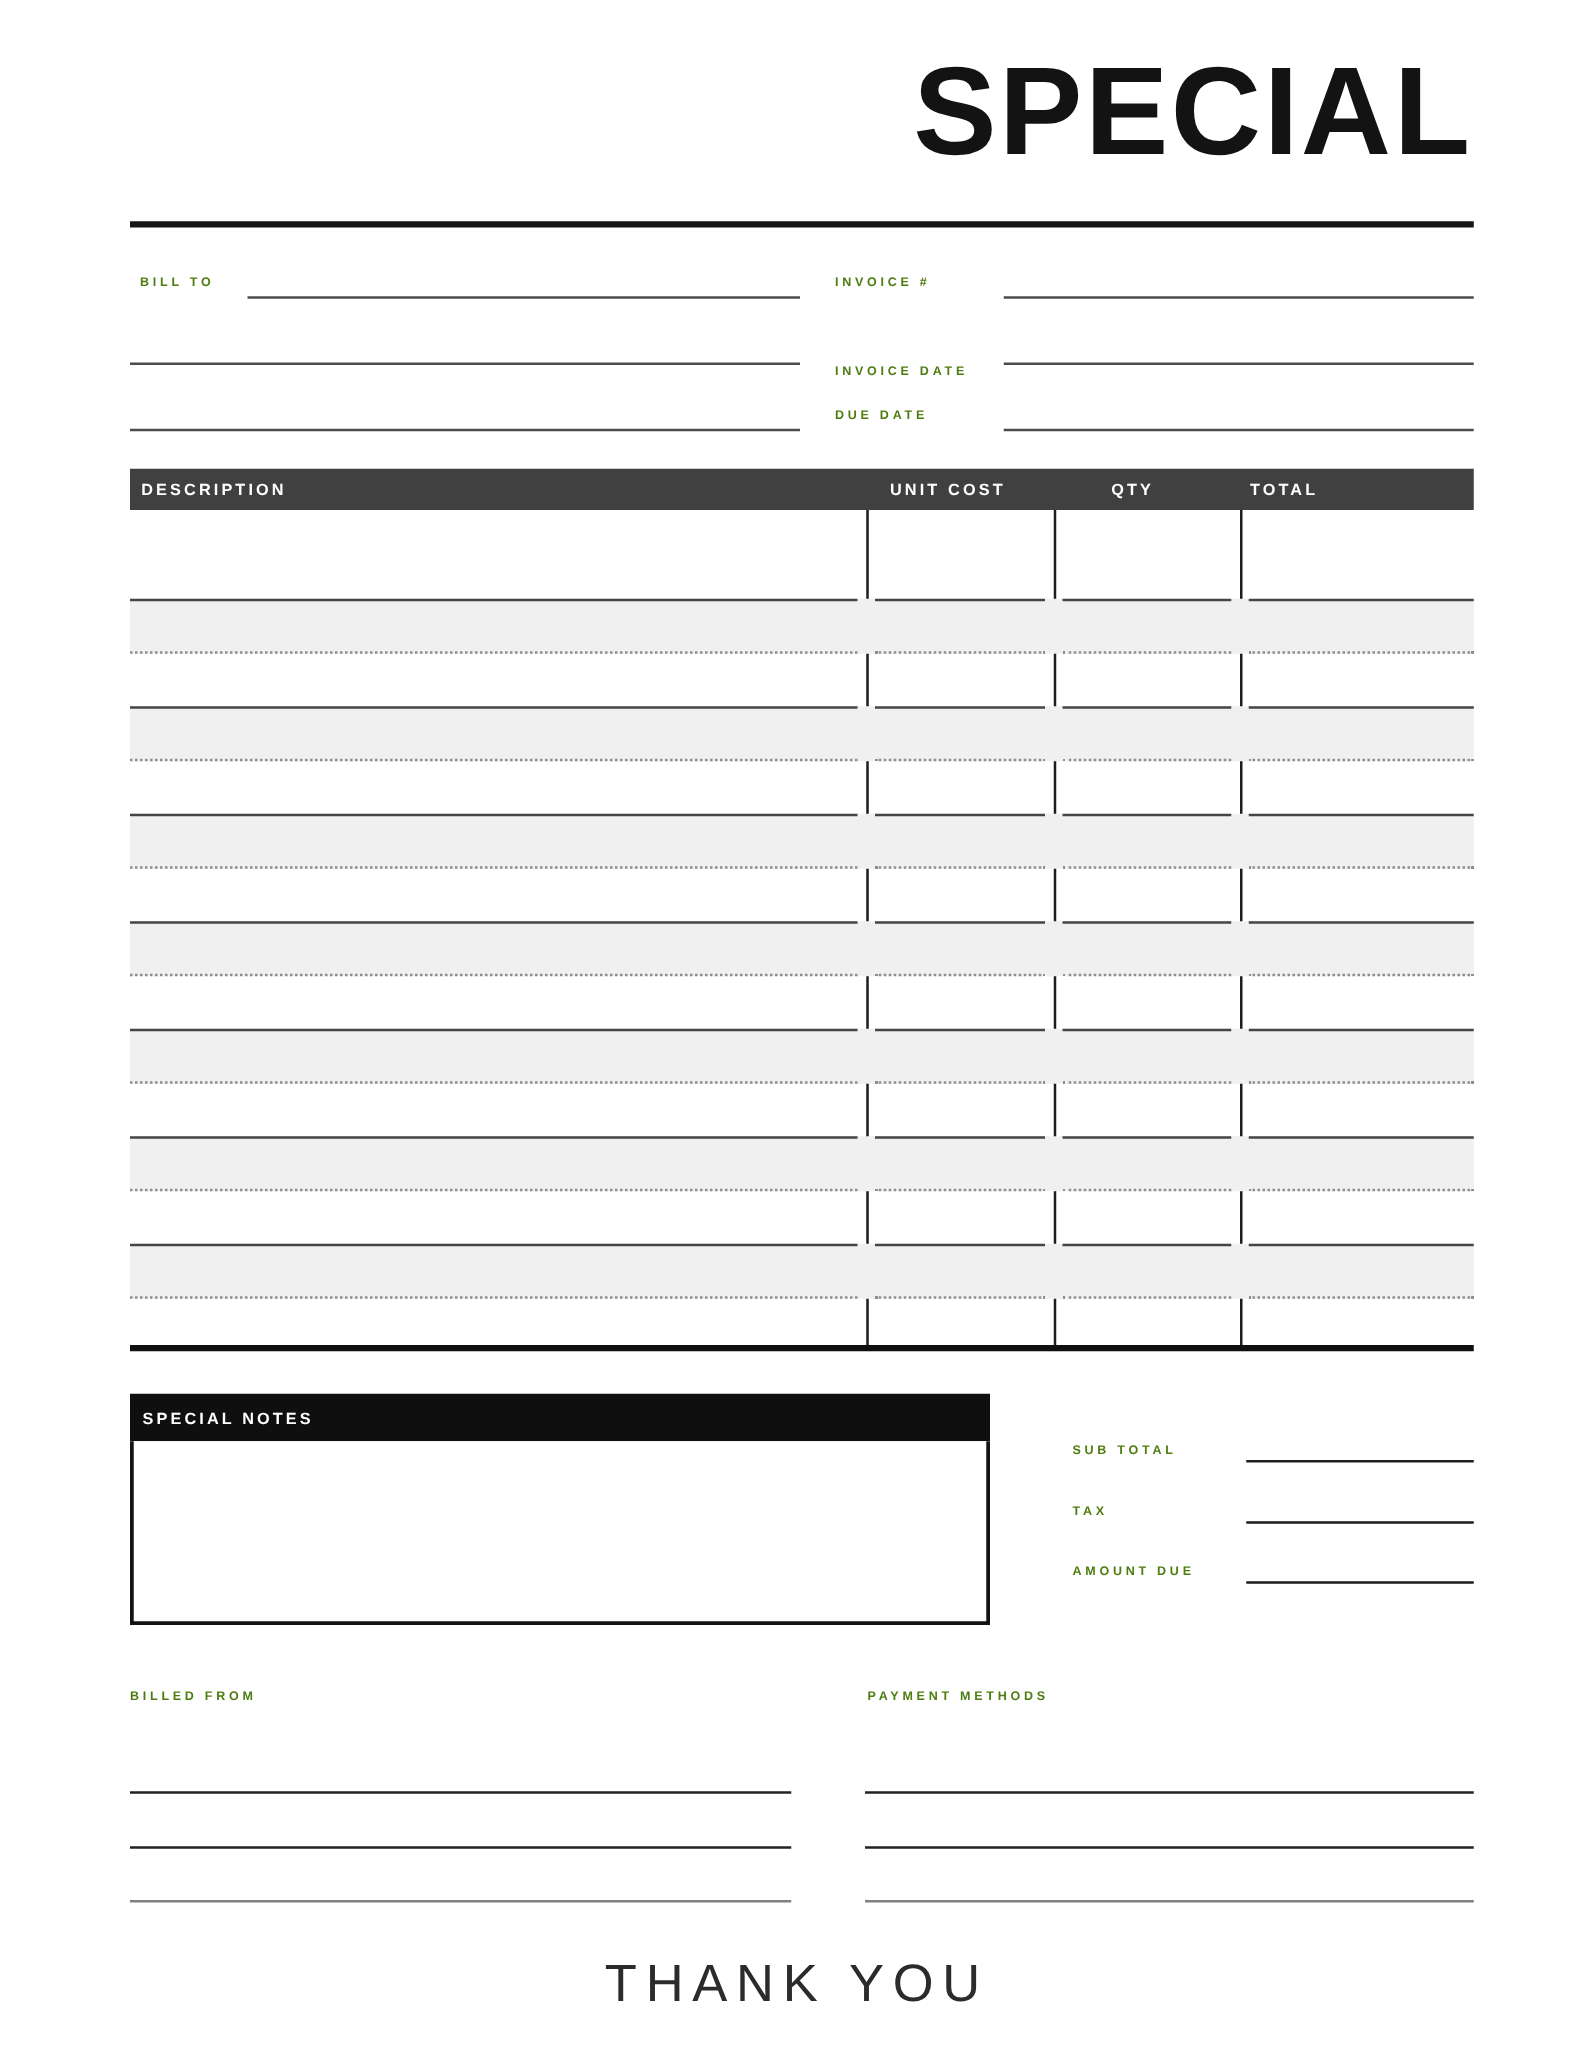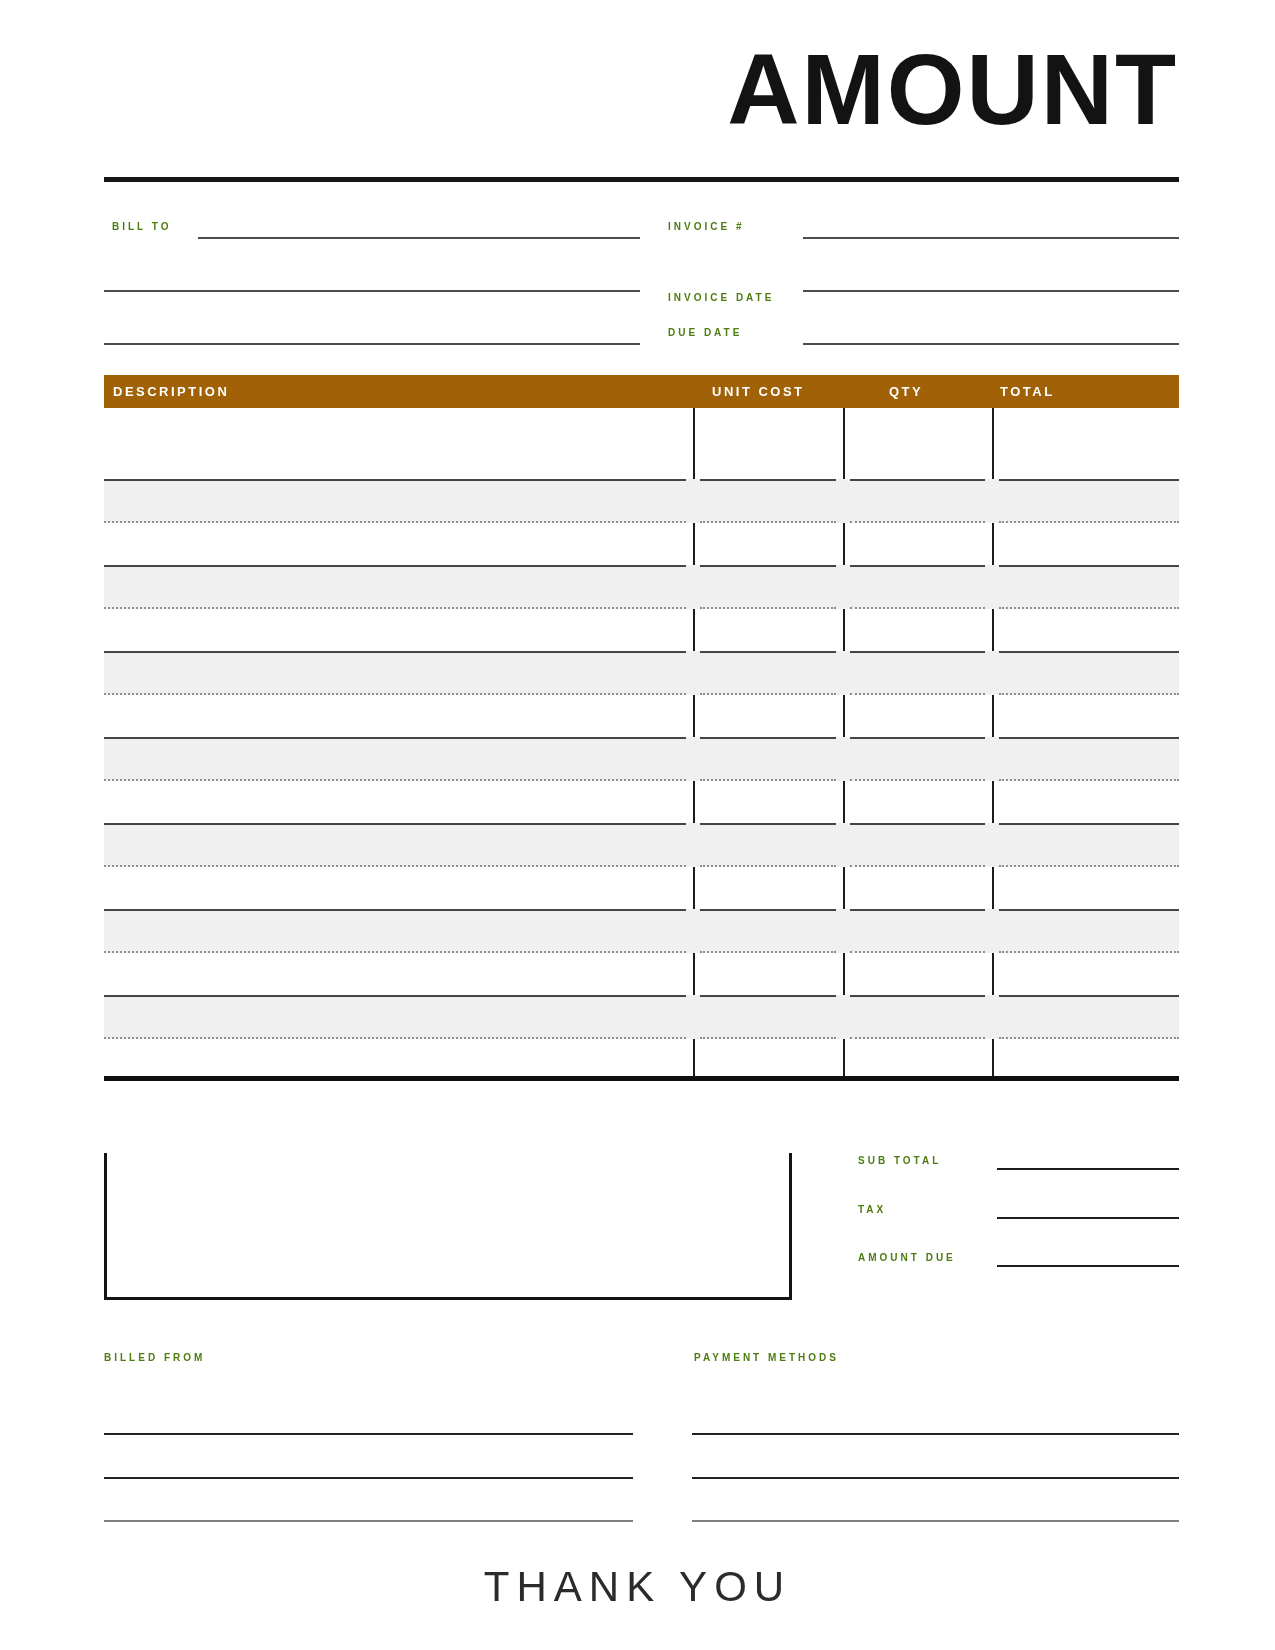--- a/index.html
+++ b/index.html
@@ -18,21 +18,21 @@
   }
   .top-rule { position:absolute; left:104px; top:177px; width:1075px; height:5px; background:#161616; }
 
   
   .lbl { position:absolute; font-size:10px; font-weight:700; letter-spacing:3px; color:#4d7c0f; white-space:nowrap; }
   .line { position:absolute; height:2px; background:#4c4c4c; }
   .line.dark { background:#232323; }
 
   
   .table { position:absolute; left:104px; top:375px; width:1075px; height:706px; }
-  .thead { position:absolute; left:0; top:0; width:100%; height:33px; background:#a16207; }
+  .thead { position:absolute; left:0; top:0; width:100%; height:33px; background:#404040; }
   .th { position:absolute; top:9px; color:#ffffff; font-size:13px; font-weight:700; letter-spacing:2.5px; white-space:nowrap; }
   .th.c0 { left:9px; } .th.c1 { left:608px; } .th.c2 { left:757px;margin-left:28px; } .th.c3 { left:896px; }
   .vline { position:absolute; top:33px; height:668px; width:2px; background:#1d1d1d; }
   .v1 { left:589px; } .v2 { left:739px; } .v3 { left:888px; }
   .tbody { position:absolute; left:0; top:33px; width:100%; padding-top:71px; }
   .band { position:relative; width:100%; height:44px; background:#f0f0f0; margin-bottom:42px; }
   .seg { position:absolute; top:0; bottom:0; border-top:2px solid #454545; border-bottom:2px dotted #8e8e8e; }
   .seg.s0 { left:0; width:582px; }
   .seg.s1 { left:596px; width:136px; }
   .seg.s2 { left:746px; width:135px; }
@@ -53,21 +53,21 @@
     position:absolute; left:0; top:1563px; width:100%;
     text-align:center; font-size:42px; font-weight:300; letter-spacing:7px;
     color:#2b2b2b; font-family:"Liberation Sans", sans-serif;
   }
 </style>
 </head>
 <body>
 
 <div class="page">
 
-  <div class="title">AMOUNT</div>
+  <div class="title">SPECIAL</div>
   <div class="top-rule"></div>
 
   <div class="lbl" style="left:112px; top:221px;">BILL TO</div>
   <div class="line" style="left:198px; top:237px; width:442px;"></div>
   <div class="line" style="left:104px; top:290px; width:536px;"></div>
   <div class="line" style="left:104px; top:343px; width:536px;"></div>
 
   <div class="lbl" style="left:668px; top:221px;">INVOICE #</div>
   <div class="line" style="left:803px; top:237px; width:376px;"></div>
 
@@ -136,20 +136,23 @@
       <div class="seg s0"></div>
       <div class="seg s1"></div>
       <div class="seg s2"></div>
       <div class="seg s3"></div>
     </div>
   </div>
 
     <div class="table-bottom"></div>
   </div>
 
+  <div class="notes-bar">
+    <span class="th" style="color:#fff;">SPECIAL NOTES</span>
+  </div>
   <div class="notes-box"></div>
 
   <div class="lbl" style="left:858px; top:1155px;">SUB TOTAL</div>
   <div class="tot-line" style="top:1168px;"></div>
 
   <div class="lbl" style="left:858px; top:1204px;">TAX</div>
   <div class="tot-line" style="top:1217px;"></div>
 
   <div class="lbl" style="left:858px; top:1252px;">AMOUNT DUE</div>
   <div class="tot-line" style="top:1265px;"></div>

